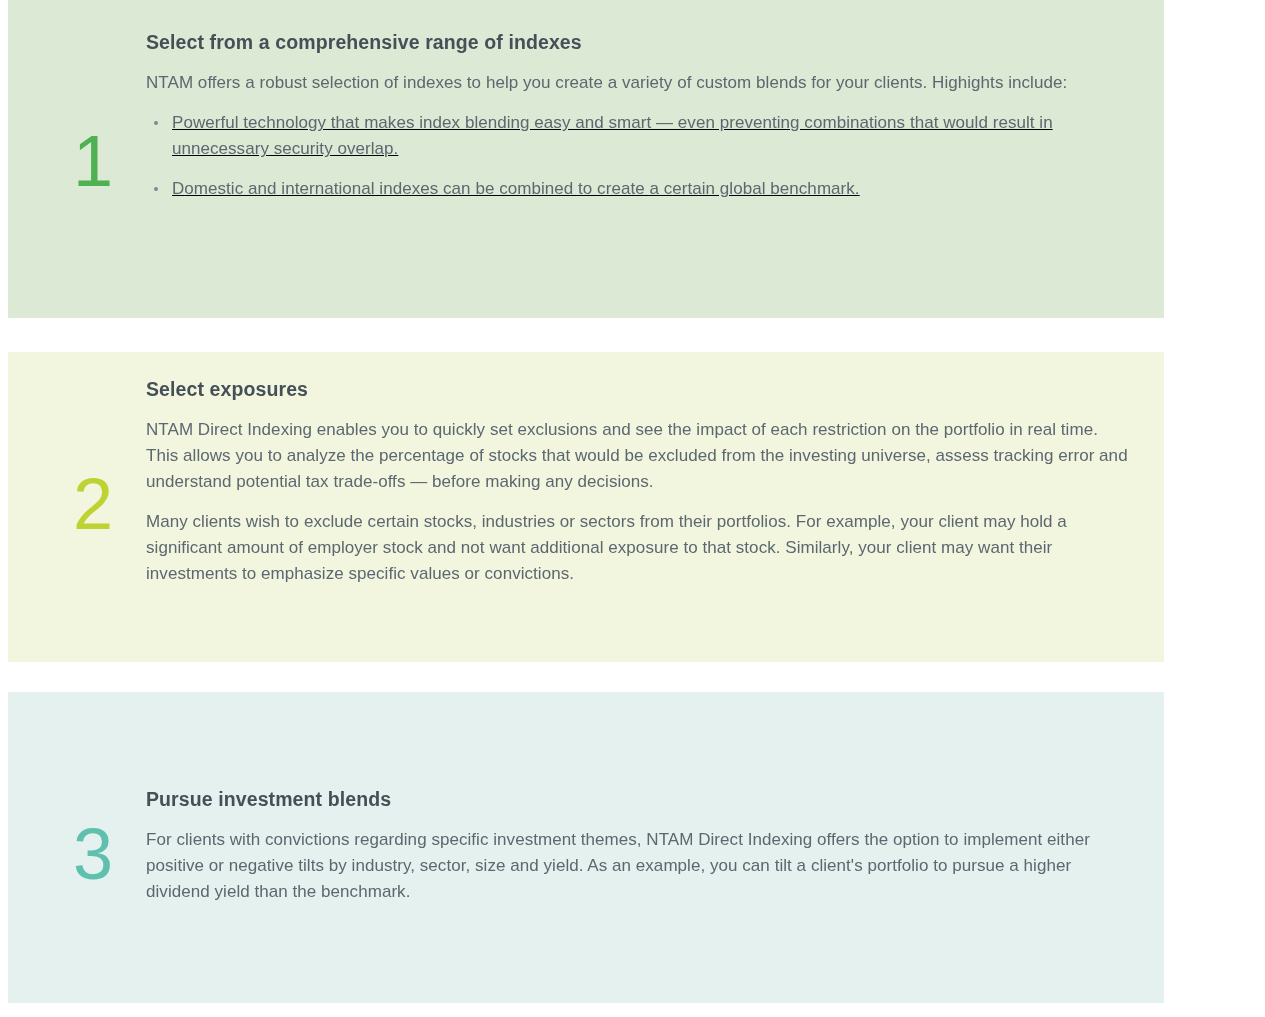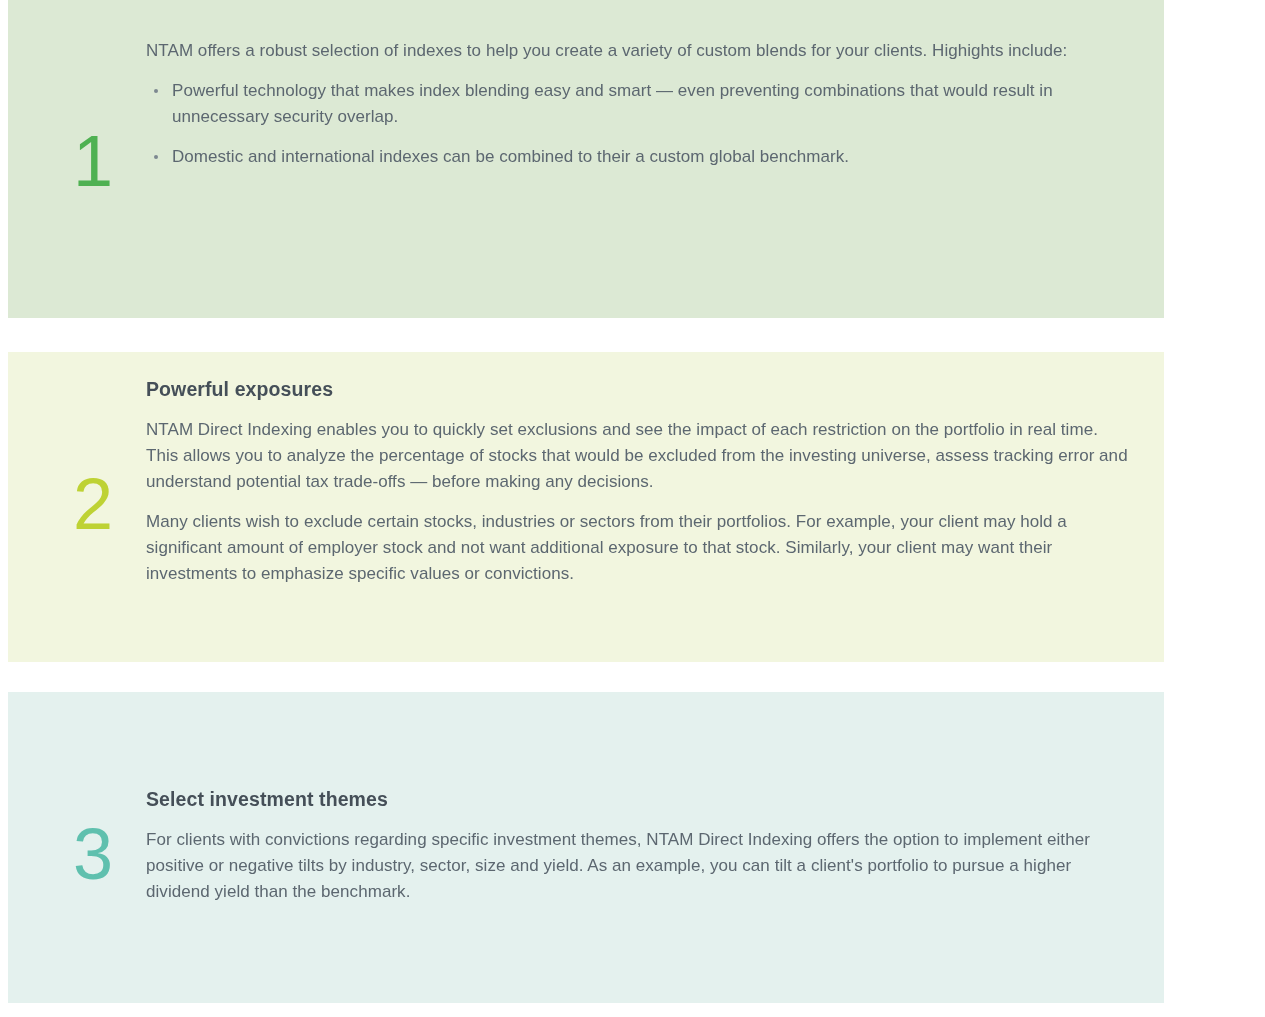--- a/index.html
+++ b/index.html
@@ -63,20 +63,21 @@
     line-height: 1.53;
     margin: 8px 0 14px 0;
     letter-spacing: 0.05px;
   }
   .step-para:last-child { margin-bottom: 0; }
 
   .step-bullets {
     list-style: none;
     margin: 0;
     padding: 0;
+    text-decoration: underline;
   }
   .step-bullets li {
     position: relative;
     font-size: 17px;
     color: #5c6770;
     line-height: 1.53;
     padding-left: 26px;
     margin-bottom: 14px;
     letter-spacing: 0.05px;
   }
@@ -107,44 +108,45 @@
   #card-3 .step-body { top: 95px; }
 </style>
 </head>
 <body>
 
 <div id="steps-list">
 
   <section class="step-card" id="card-1">
     <div class="step-number">1</div>
     <div class="step-body">
+      <h2 class="step-title">Select from a comprehensive range of indexes</h2>
       <p class="step-para">NTAM offers a robust selection of indexes to help you create a variety of custom blends for your clients. Highights include:</p>
       <ul class="step-bullets">
         <li>
           <span class="bullet-dot"></span>
           <span>Powerful technology that makes index blending easy and smart — even preventing combinations that would result in unnecessary security overlap.</span>
         </li>
         <li>
           <span class="bullet-dot"></span>
-          <span>Domestic and international indexes can be combined to their a custom global benchmark.</span>
+          <span>Domestic and international indexes can be combined to create a certain global benchmark.</span>
         </li>
       </ul>
     </div>
   </section>
 
   <section class="step-card" id="card-2">
     <div class="step-number">2</div>
     <div class="step-body">
-      <h2 class="step-title">Powerful exposures</h2>
+      <h2 class="step-title">Select exposures</h2>
       <p class="step-para">NTAM Direct Indexing enables you to quickly set exclusions and see the impact of each restriction on the portfolio in real time. This allows you to analyze the percentage of stocks that would be excluded from the investing universe, assess tracking error and understand potential tax trade-offs — before making any decisions.</p>
       <p class="step-para">Many clients wish to exclude certain stocks, industries or sectors from their portfolios. For example, your client may hold a significant amount of employer stock and not want additional exposure to that stock. Similarly, your client may want their investments to emphasize specific values or convictions.</p>
     </div>
   </section>
 
   <section class="step-card" id="card-3">
     <div class="step-number">3</div>
     <div class="step-body">
-      <h2 class="step-title">Select investment themes</h2>
+      <h2 class="step-title">Pursue investment blends</h2>
       <p class="step-para">For clients with convictions regarding specific investment themes, NTAM Direct Indexing offers the option to implement either positive or negative tilts by industry, sector, size and yield. As an example, you can tilt a client's portfolio to pursue a higher dividend yield than the benchmark.</p>
     </div>
   </section>
 
 </div>
 
 </body></html>

